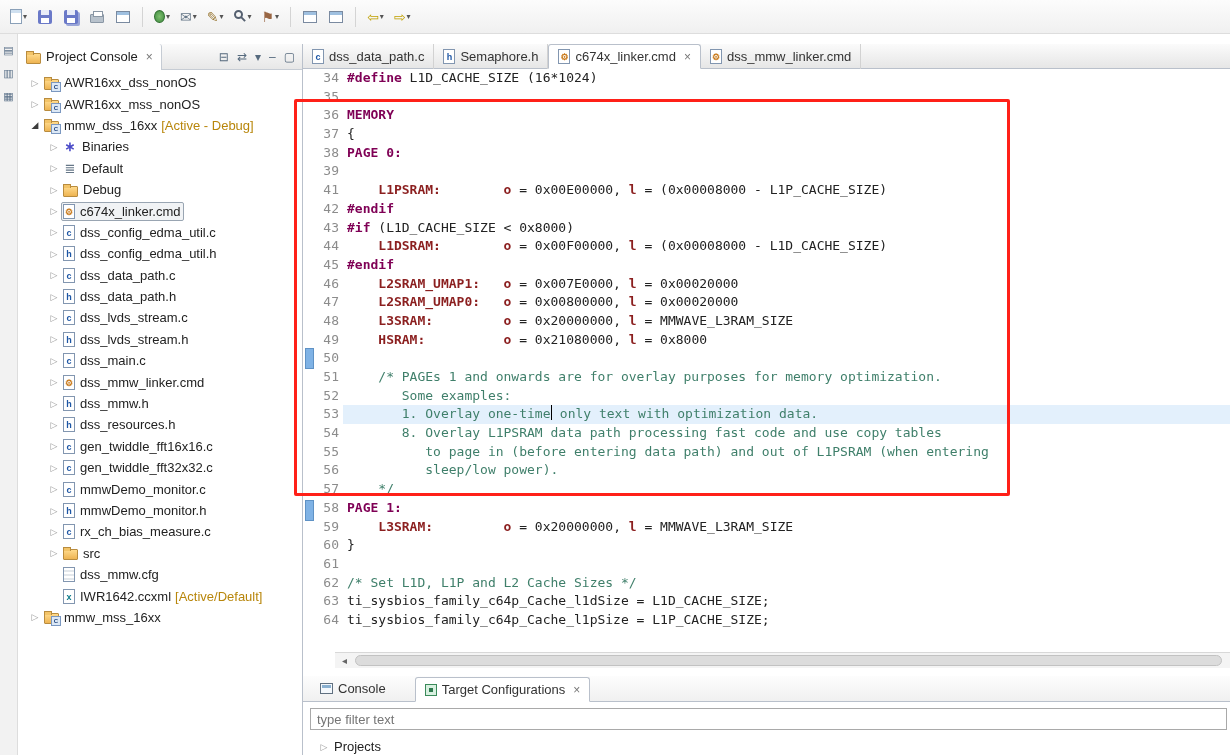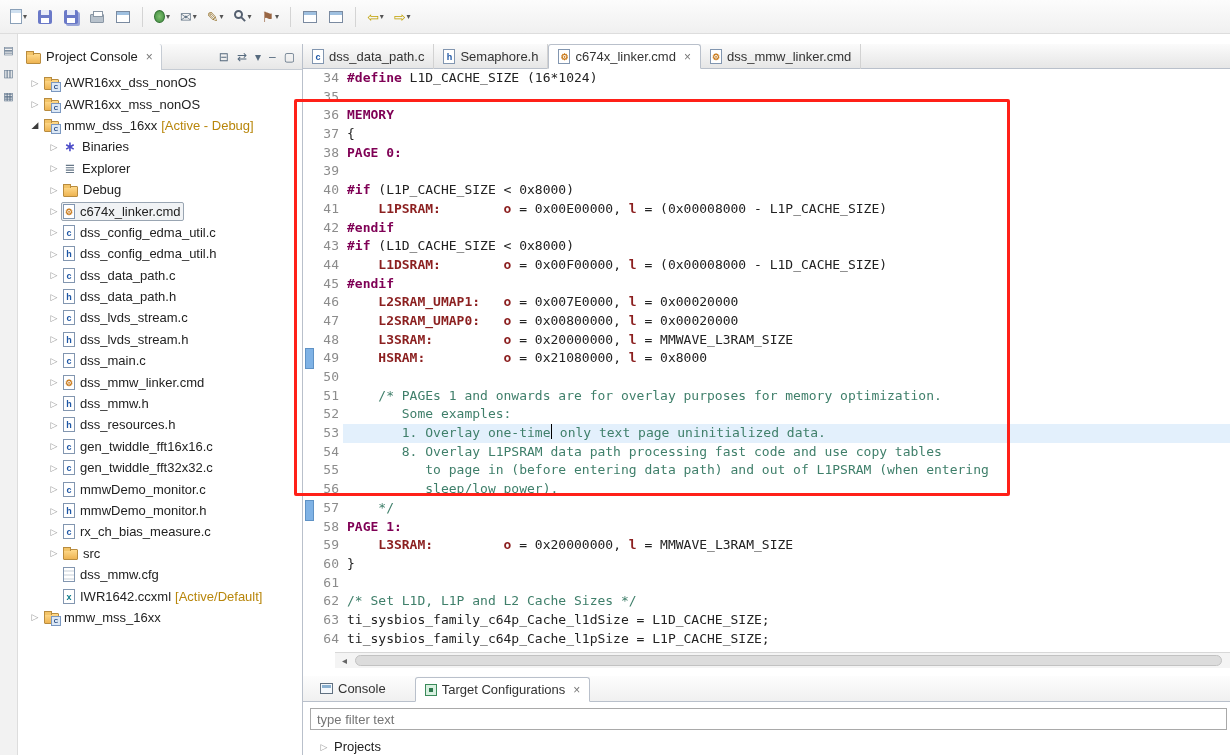--- a/index.html
+++ b/index.html
@@ -227,21 +227,21 @@
         <span class="arrow">▷</span>
         <span class="lwrap">
           <span class="ti ti-glyph ti-bin">∗</span>
           <span class="tlabel">Binaries</span>
         </span>
       </div>
       <div class="trow" style="padding-left: 29px;">
         <span class="arrow">▷</span>
         <span class="lwrap">
           <span class="ti ti-glyph ti-inc">≣</span>
-          <span class="tlabel">Explorer</span>
+          <span class="tlabel">Default</span>
         </span>
       </div>
       <div class="trow" style="padding-left: 29px;">
         <span class="arrow">▷</span>
         <span class="lwrap">
           <span class="ti ti-folder"></span>
           <span class="tlabel">Debug</span>
         </span>
       </div>
       <div class="trow" style="padding-left: 29px;">
@@ -410,34 +410,33 @@
 
 <div class="codearea">
   <div class="marker" style="top:279px"></div>
   <div class="marker" style="top:431px"></div>
 <div class="row"><span class="gut"></span><span class="ln">34</span><span class="code"><span class="tok-pp">#define</span><span> L1D_CACHE_SIZE (16*1024)</span></span></div>
     <div class="row"><span class="gut"></span><span class="ln">35</span><span class="code"></span></div>
     <div class="row"><span class="gut"></span><span class="ln">36</span><span class="code"><span class="tok-kw">MEMORY</span></span></div>
     <div class="row"><span class="gut"></span><span class="ln">37</span><span class="code"><span>{</span></span></div>
     <div class="row"><span class="gut"></span><span class="ln">38</span><span class="code"><span class="tok-kw">PAGE 0:</span></span></div>
     <div class="row"><span class="gut"></span><span class="ln">39</span><span class="code"></span></div>
-    <div class="row"><span class="gut"></span><span class="ln">40</span><span class="code"><span class="tok-pp">#if</span><span> (L1P_CACHE_SIZE &lt; 0x8000)</span></span></div>
     <div class="row"><span class="gut"></span><span class="ln">41</span><span class="code"><span>    </span><span class="tok-nm">L1PSRAM:</span><span>        </span><span class="tok-nm">o</span><span> = 0x00E00000, </span><span class="tok-nm">l</span><span> = (0x00008000 - L1P_CACHE_SIZE)</span></span></div>
     <div class="row"><span class="gut"></span><span class="ln">42</span><span class="code"><span class="tok-pp">#endif</span></span></div>
     <div class="row"><span class="gut"></span><span class="ln">43</span><span class="code"><span class="tok-pp">#if</span><span> (L1D_CACHE_SIZE &lt; 0x8000)</span></span></div>
     <div class="row"><span class="gut"></span><span class="ln">44</span><span class="code"><span>    </span><span class="tok-nm">L1DSRAM:</span><span>        </span><span class="tok-nm">o</span><span> = 0x00F00000, </span><span class="tok-nm">l</span><span> = (0x00008000 - L1D_CACHE_SIZE)</span></span></div>
     <div class="row"><span class="gut"></span><span class="ln">45</span><span class="code"><span class="tok-pp">#endif</span></span></div>
     <div class="row"><span class="gut"></span><span class="ln">46</span><span class="code"><span>    </span><span class="tok-nm">L2SRAM_UMAP1:</span><span>   </span><span class="tok-nm">o</span><span> = 0x007E0000, </span><span class="tok-nm">l</span><span> = 0x00020000</span></span></div>
     <div class="row"><span class="gut"></span><span class="ln">47</span><span class="code"><span>    </span><span class="tok-nm">L2SRAM_UMAP0:</span><span>   </span><span class="tok-nm">o</span><span> = 0x00800000, </span><span class="tok-nm">l</span><span> = 0x00020000</span></span></div>
     <div class="row"><span class="gut"></span><span class="ln">48</span><span class="code"><span>    </span><span class="tok-nm">L3SRAM:</span><span>         </span><span class="tok-nm">o</span><span> = 0x20000000, </span><span class="tok-nm">l</span><span> = MMWAVE_L3RAM_SIZE</span></span></div>
     <div class="row"><span class="gut"></span><span class="ln">49</span><span class="code"><span>    </span><span class="tok-nm">HSRAM:</span><span>          </span><span class="tok-nm">o</span><span> = 0x21080000, </span><span class="tok-nm">l</span><span> = 0x8000</span></span></div>
     <div class="row"><span class="gut"></span><span class="ln">50</span><span class="code"></span></div>
     <div class="row"><span class="gut"></span><span class="ln">51</span><span class="code"><span class="tok-cmt">    /* PAGEs 1 and onwards are for overlay purposes for memory optimization.</span></span></div>
     <div class="row"><span class="gut"></span><span class="ln">52</span><span class="code"><span class="tok-cmt">       Some examples:</span></span></div>
-    <div class="row cur"><span class="gut"></span><span class="ln">53</span><span class="code"><span class="tok-cmt">       1. Overlay one-time</span><span class="caret"></span><span class="tok-cmt"> only text page uninitialized data.</span></span></div>
+    <div class="row cur"><span class="gut"></span><span class="ln">53</span><span class="code"><span class="tok-cmt">       1. Overlay one-time</span><span class="caret"></span><span class="tok-cmt"> only text with optimization data.</span></span></div>
     <div class="row"><span class="gut"></span><span class="ln">54</span><span class="code"><span class="tok-cmt">       8. Overlay L1PSRAM data path processing fast code and use copy tables</span></span></div>
     <div class="row"><span class="gut"></span><span class="ln">55</span><span class="code"><span class="tok-cmt">          to page in (before entering data path) and out of L1PSRAM (when entering</span></span></div>
     <div class="row"><span class="gut"></span><span class="ln">56</span><span class="code"><span class="tok-cmt">          sleep/low power).</span></span></div>
     <div class="row"><span class="gut"></span><span class="ln">57</span><span class="code"><span class="tok-cmt">    */</span></span></div>
     <div class="row"><span class="gut"></span><span class="ln">58</span><span class="code"><span class="tok-kw">PAGE 1:</span></span></div>
     <div class="row"><span class="gut"></span><span class="ln">59</span><span class="code"><span>    </span><span class="tok-nm">L3SRAM:</span><span>         </span><span class="tok-nm">o</span><span> = 0x20000000, </span><span class="tok-nm">l</span><span> = MMWAVE_L3RAM_SIZE</span></span></div>
     <div class="row"><span class="gut"></span><span class="ln">60</span><span class="code"><span>}</span></span></div>
     <div class="row"><span class="gut"></span><span class="ln">61</span><span class="code"></span></div>
     <div class="row"><span class="gut"></span><span class="ln">62</span><span class="code"><span class="tok-cmt">/* Set L1D, L1P and L2 Cache Sizes */</span></span></div>
     <div class="row"><span class="gut"></span><span class="ln">63</span><span class="code"><span>ti_sysbios_family_c64p_Cache_l1dSize = L1D_CACHE_SIZE;</span></span></div>

